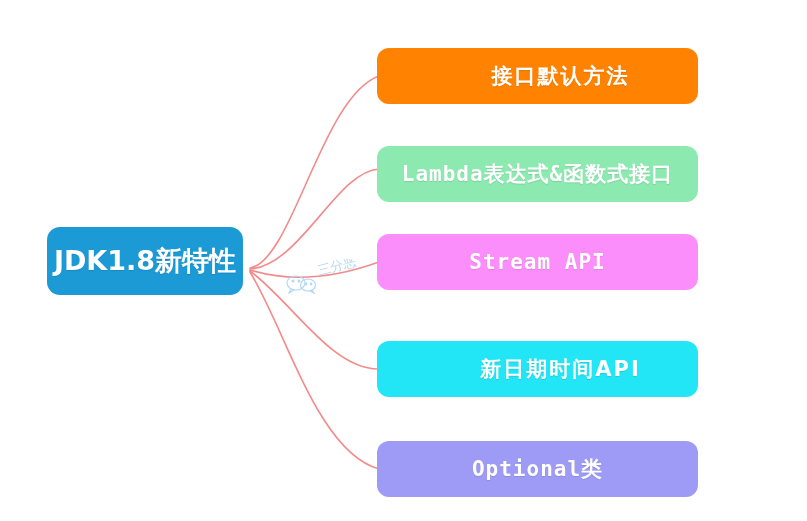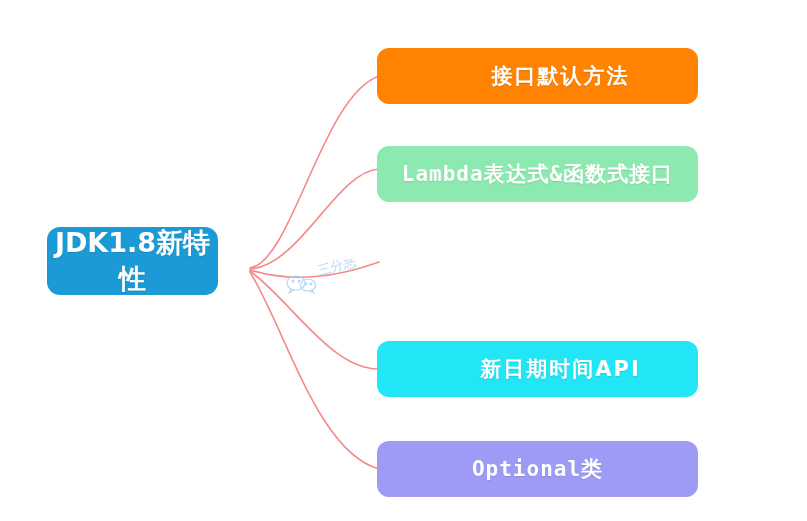--- a/index.html
+++ b/index.html
@@ -34,21 +34,21 @@
     border-radius: 12px;
     color: #ffffff;
     text-align: center;
     letter-spacing: 0.5px;
     text-shadow: 0 1px 1px rgba(0,0,0,0.10);
     user-select: none;
   }
   .root-node {
     left: 47px;
     top: 227px;
-    width: 171px;
+    width: 196px;
     height: 68px;
     border-radius: 13px;
     font-size: 27px;
     font-weight: bold;
     font-family: "DejaVu Sans", sans-serif;
     letter-spacing: 0px;
   }
   .branch-node {
     left: 377px;
     width: 321px;
@@ -107,20 +107,23 @@
   </div>
 
   <div class="node branch-node cjk-heavy" style="top:48px; background:#FF8200;">
     <span>接口默认方法</span>
   </div>
 
   <div class="node branch-node" style="top:146px; background:#8CE9B0;">
     <span>Lambda表达式&amp;函数式接口</span>
   </div>
 
+  <div class="node branch-node" style="top:234px; background:#FB8EFB;">
+    <span>Stream API</span>
+  </div>
 
   <div class="node branch-node cjk-heavy" style="top:341px; background:#22E5F5;">
     <span>新日期时间API</span>
   </div>
 
   <div class="node branch-node" style="top:441px; background:#9D9BF5;">
     <span>Optional类</span>
   </div>
 
 </div>

